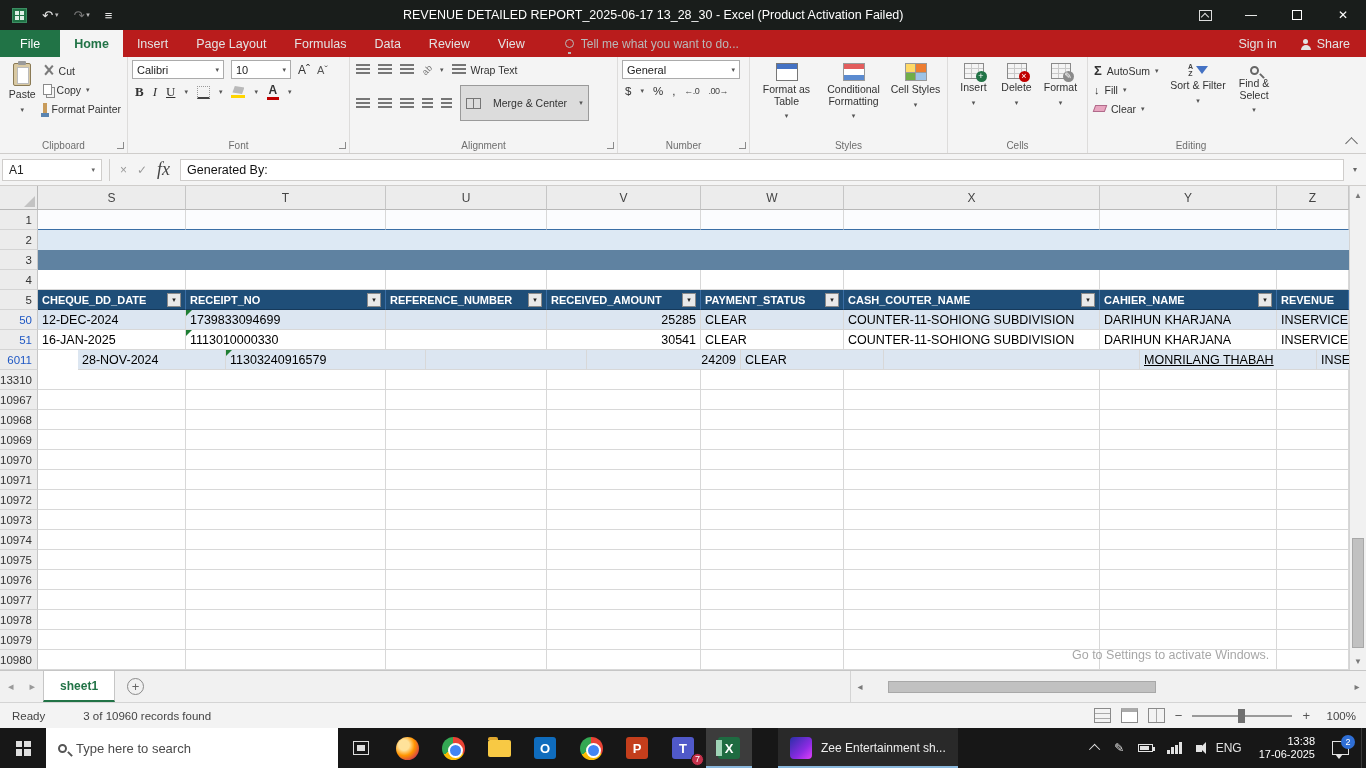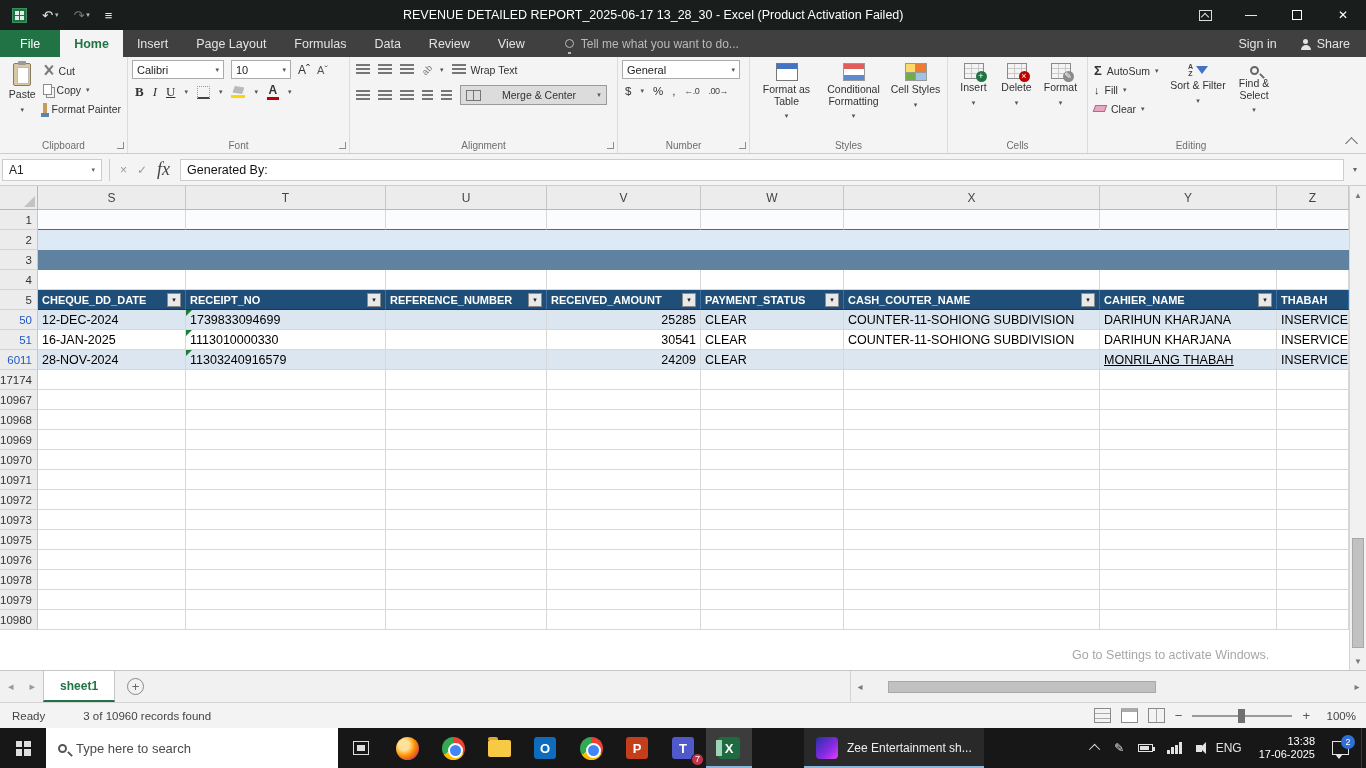--- a/index.html
+++ b/index.html
@@ -16,21 +16,21 @@
   .xlogo{width:15px;height:15px;background:#217346;border:1px solid #3c8f63;display:grid;grid-template-columns:1fr 1fr;grid-template-rows:1fr 1fr;gap:1px;padding:2px}
   .xlogo span{background:#dfeee6}
   .tb-title{flex:1;text-align:center;font-size:12.5px;color:#fff;white-space:nowrap;overflow:hidden}
   .winctl{display:flex;height:100%}
   .winbtn{width:46px;height:100%;display:flex;align-items:center;justify-content:center;color:#fff;font-size:12px}
   .maxbox{width:10px;height:10px;border:1px solid #fff}
   .ribdisp{width:13px;height:11px;border:1px solid #ddd;position:relative}
   .ribdisp::after{content:"";position:absolute;left:2px;top:3px;width:5px;height:5px;border-left:1px solid #ddd;border-top:1px solid #ddd;transform:rotate(45deg)}
 
   
-  .tabrow{height:27px;background:#404040;display:flex;align-items:stretch;color:#e3e3e3;font-size:12.5px;flex:0 0 auto}
+  .tabrow{height:27px;background:#b91c1c;display:flex;align-items:stretch;color:#e3e3e3;font-size:12.5px;flex:0 0 auto}
   .rtab{padding:0 14px;display:flex;align-items:center;white-space:nowrap}
   .rtab.file{background:#217346;color:#fff;padding:0 20px}
   .rtab.active{background:#f4f4f4;color:#217346;font-weight:bold}
   .tellme{display:flex;align-items:center;gap:7px;color:#b9b9b9;margin-left:26px;font-size:12px}
   .bulb{width:9px;height:9px;border:1px solid #b9b9b9;border-radius:50%;position:relative}
   .bulb::after{content:"";position:absolute;left:2px;top:9px;width:3px;height:3px;border-bottom:2px solid #b9b9b9}
   .tr-right{margin-left:auto;display:flex;align-items:center;gap:24px;padding-right:16px}
   .person{width:10px;height:10px;position:relative}
   .person::before{content:"";position:absolute;left:2.5px;top:0;width:5px;height:5px;border-radius:50%;background:#e3e3e3}
   .person::after{content:"";position:absolute;left:0;top:6px;width:10px;height:5px;border-radius:5px 5px 0 0;background:#e3e3e3}
@@ -64,21 +64,21 @@
   .itl{font-family:"Liberation Serif",serif;font-style:italic;font-size:13px}
   .unl{font-family:"Liberation Serif",serif;font-size:13px;text-decoration:underline}
   .bord{width:13px;height:13px;border:1px dotted #9a9a9a;border-bottom:2px solid #444}
   .fillic{width:12px;height:8px;background:#b9b9b9;clip-path:polygon(20% 0,100% 20%,80% 100%,0 80%);position:relative}
   .fillwrap{display:flex;flex-direction:column;align-items:center;gap:1px}
   .ybar{width:14px;height:3px;background:#ffd500}
   .rbar{width:12px;height:3px;background:#c00000}
   .fontA{font-size:12px;font-weight:bold;line-height:11px}
   .barsic{width:14px;height:11px;background:repeating-linear-gradient(to bottom,#767676 0 1.6px,transparent 1.6px 4.2px)}
   .orient{font-size:9px;color:#767676;transform:rotate(-45deg)}
-  .mergeb{display:flex;align-items:center;gap:21px;font-size:10.5px;border:1px solid #9a9a9a;background:#dcdcdc;padding:9px 5px;height:19px}
+  .mergeb{display:flex;align-items:center;gap:12px;font-size:10.5px;border:1px solid #9a9a9a;background:#dcdcdc;padding:17px 5px;height:19px}
   .wrapb{display:flex;align-items:center;gap:5px;font-size:10.5px;height:19px}
   .mergic{width:15px;height:11px;border:1px solid #767676;background:linear-gradient(to right,transparent 6px,#767676 6px,#767676 7px,transparent 7px)}
   .decic{font-size:9px;color:#444;letter-spacing:-0.5px}
   .stystripes{width:22px;height:18px;border:1px solid #999;background:linear-gradient(to bottom,#e25d5d 0 5px,#fff 5px 11px,#5b8bd0 11px 18px)}
   .stytable{width:22px;height:18px;border:1px solid #777;background:linear-gradient(to bottom,#4472c4 0 5px,#fff 5px),repeating-linear-gradient(to right,transparent 0 6px,#b0b0b0 6px 7px)}
   .stycells{width:22px;height:18px;display:grid;grid-template-columns:1fr 1fr;grid-template-rows:1fr 1fr;gap:1px;background:#999;border:1px solid #999}
   .stycells span:nth-child(1){background:#ffd966}.stycells span:nth-child(2){background:#ed7d31}
   .stycells span:nth-child(3){background:#70ad47}.stycells span:nth-child(4){background:#9dc3e6}
   .cellic{width:20px;height:16px;border:1px solid #8a8a8a;background:repeating-linear-gradient(to bottom,transparent 0 4px,#c9c9c9 4px 5px),repeating-linear-gradient(to right,transparent 0 6px,#c9c9c9 6px 7px);position:relative}
   .cellic .mark{position:absolute;right:-4px;bottom:-4px;width:11px;height:11px;border-radius:50%;color:#fff;font-size:9px;line-height:11px;text-align:center}
@@ -169,21 +169,21 @@
   .chrome::after{content:"";position:absolute;left:6px;top:6px;width:11px;height:11px;border-radius:50%;background:#4285f4;border:2px solid #fff}
   .folder{width:23px;height:17px;background:#f8c944;border-radius:2px;position:relative}
   .folder::before{content:"";position:absolute;left:0;top:-3px;width:10px;height:3px;background:#e0a82e;border-radius:2px 2px 0 0}
   .sqic{width:22px;height:22px;border-radius:3px;color:#fff;font-weight:bold;font-size:13px;display:flex;align-items:center;justify-content:center}
   .outlook{background:#0f6cbd}
   .ppt{background:#c43e1c}
   .teams{background:#5059c9}
   .excel{background:#1e6b41;position:relative}
   .excel::before{content:"";position:absolute;left:-2px;top:3px;width:6px;height:16px;background:#9fd3b6}
   .badge{position:absolute;right:2px;bottom:2px;min-width:13px;height:13px;border-radius:7px;background:#c4314b;border:1px solid #171717;color:#fff;font-size:9px;line-height:11px;text-align:center;padding:0 2px}
-  .zee{height:100%;display:flex;align-items:center;gap:9px;padding:0 12px;background:rgba(255,255,255,.08);margin-left:52px;max-width:232px;box-shadow:inset 0 -2px 0 #8ab8dd}
+  .zee{height:100%;display:flex;align-items:center;gap:9px;padding:0 12px;background:rgba(255,255,255,.08);margin-left:26px;max-width:232px;box-shadow:inset 0 -2px 0 #8ab8dd}
   .zeeic{width:22px;height:22px;border-radius:4px;background:linear-gradient(135deg,#2b2fa8,#8a2be2 60%,#e040fb);flex:0 0 auto}
   .zeetxt{font-size:12px;color:#eee;white-space:nowrap;overflow:hidden;text-overflow:ellipsis}
   .tray{margin-left:auto;display:flex;align-items:center;height:100%}
   .trayi{height:100%;display:grid;place-items:center;padding:0 7px;font-size:12px;color:#e3e3e3}
   .chev{width:8px;height:8px;border-left:1.5px solid #e3e3e3;border-top:1.5px solid #e3e3e3;transform:rotate(45deg) translateY(2px)}
   .batt{width:15px;height:8px;border:1px solid #e3e3e3;position:relative}
   .batt::before{content:"";position:absolute;left:1px;top:1px;bottom:1px;width:9px;background:#e3e3e3}
   .batt::after{content:"";position:absolute;right:-3px;top:2px;width:2px;height:4px;background:#e3e3e3}
   .sigbars{display:flex;align-items:flex-end;gap:1.5px;height:12px}
   .sigbars span{width:2.5px;background:#e3e3e3}
@@ -586,21 +586,21 @@
             </div>
             <div class="gcell" style="width: 256px;">
               <span class="htext">CASH_COUTER_NAME</span>
               <span class="fbtn">▾</span>
             </div>
             <div class="gcell" style="width: 177px;">
               <span class="htext">CAHIER_NAME</span>
               <span class="fbtn">▾</span>
             </div>
             <div class="gcell" style="width: 72px;">
-              <span class="htext">THABAH</span>
+              <span class="htext">REVENUE</span>
             </div>
           </div>
           <div class="grow drow band">
             <div class="rownum filtered">50</div>
             <div class="gcell" style="width: 148px;">
               <span>12-DEC-2024</span>
             </div>
             <div class="gcell flagged" style="width: 200px;">
               <span>1739833094699</span>
             </div>
@@ -645,21 +645,21 @@
             </div>
             <div class="gcell" style="width: 177px;">
               <span>DARIHUN KHARJANA</span>
             </div>
             <div class="gcell" style="width: 72px;">
               <span>INSERVICE</span>
             </div>
           </div>
           <div class="grow drow band">
             <div class="rownum filtered">6011</div>
-            <div class="gcell" style="width: 148px;">
+            <div class="gcell" style="width: 148px; margin-left: 40px;">
               <span>28-NOV-2024</span>
             </div>
             <div class="gcell flagged" style="width: 200px;">
               <span>11303240916579</span>
             </div>
             <div class="gcell" style="width: 161px;">
               <span></span>
             </div>
             <div class="gcell num" style="width: 154px; align-items: center;">
               <span>24209</span>
@@ -671,21 +671,21 @@
               <span></span>
             </div>
             <div class="gcell" style="width: 177px; text-decoration: underline;">
               <span>MONRILANG THABAH</span>
             </div>
             <div class="gcell" style="width: 72px;">
               <span>INSERVICE</span>
             </div>
           </div>
           <div class="grow">
-            <div class="rownum">17174</div>
+            <div class="rownum">13310</div>
             <div class="gcell" style="width: 148px;"></div>
             <div class="gcell" style="width: 200px;"></div>
             <div class="gcell" style="width: 161px;"></div>
             <div class="gcell" style="width: 154px;"></div>
             <div class="gcell" style="width: 143px;"></div>
             <div class="gcell" style="width: 256px;"></div>
             <div class="gcell" style="width: 177px;"></div>
             <div class="gcell" style="width: 72px;"></div>
           </div>
           <div class="grow">
@@ -759,32 +759,54 @@
             <div class="gcell" style="width: 148px;"></div>
             <div class="gcell" style="width: 200px;"></div>
             <div class="gcell" style="width: 161px;"></div>
             <div class="gcell" style="width: 154px;"></div>
             <div class="gcell" style="width: 143px;"></div>
             <div class="gcell" style="width: 256px;"></div>
             <div class="gcell" style="width: 177px;"></div>
             <div class="gcell" style="width: 72px;"></div>
           </div>
           <div class="grow">
+            <div class="rownum">10974</div>
+            <div class="gcell" style="width: 148px;"></div>
+            <div class="gcell" style="width: 200px;"></div>
+            <div class="gcell" style="width: 161px;"></div>
+            <div class="gcell" style="width: 154px;"></div>
+            <div class="gcell" style="width: 143px;"></div>
+            <div class="gcell" style="width: 256px;"></div>
+            <div class="gcell" style="width: 177px;"></div>
+            <div class="gcell" style="width: 72px;"></div>
+          </div>
+          <div class="grow">
             <div class="rownum">10975</div>
             <div class="gcell" style="width: 148px;"></div>
             <div class="gcell" style="width: 200px;"></div>
             <div class="gcell" style="width: 161px;"></div>
             <div class="gcell" style="width: 154px;"></div>
             <div class="gcell" style="width: 143px;"></div>
             <div class="gcell" style="width: 256px;"></div>
             <div class="gcell" style="width: 177px;"></div>
             <div class="gcell" style="width: 72px;"></div>
           </div>
           <div class="grow">
             <div class="rownum">10976</div>
+            <div class="gcell" style="width: 148px;"></div>
+            <div class="gcell" style="width: 200px;"></div>
+            <div class="gcell" style="width: 161px;"></div>
+            <div class="gcell" style="width: 154px;"></div>
+            <div class="gcell" style="width: 143px;"></div>
+            <div class="gcell" style="width: 256px;"></div>
+            <div class="gcell" style="width: 177px;"></div>
+            <div class="gcell" style="width: 72px;"></div>
+          </div>
+          <div class="grow">
+            <div class="rownum">10977</div>
             <div class="gcell" style="width: 148px;"></div>
             <div class="gcell" style="width: 200px;"></div>
             <div class="gcell" style="width: 161px;"></div>
             <div class="gcell" style="width: 154px;"></div>
             <div class="gcell" style="width: 143px;"></div>
             <div class="gcell" style="width: 256px;"></div>
             <div class="gcell" style="width: 177px;"></div>
             <div class="gcell" style="width: 72px;"></div>
           </div>
           <div class="grow">

